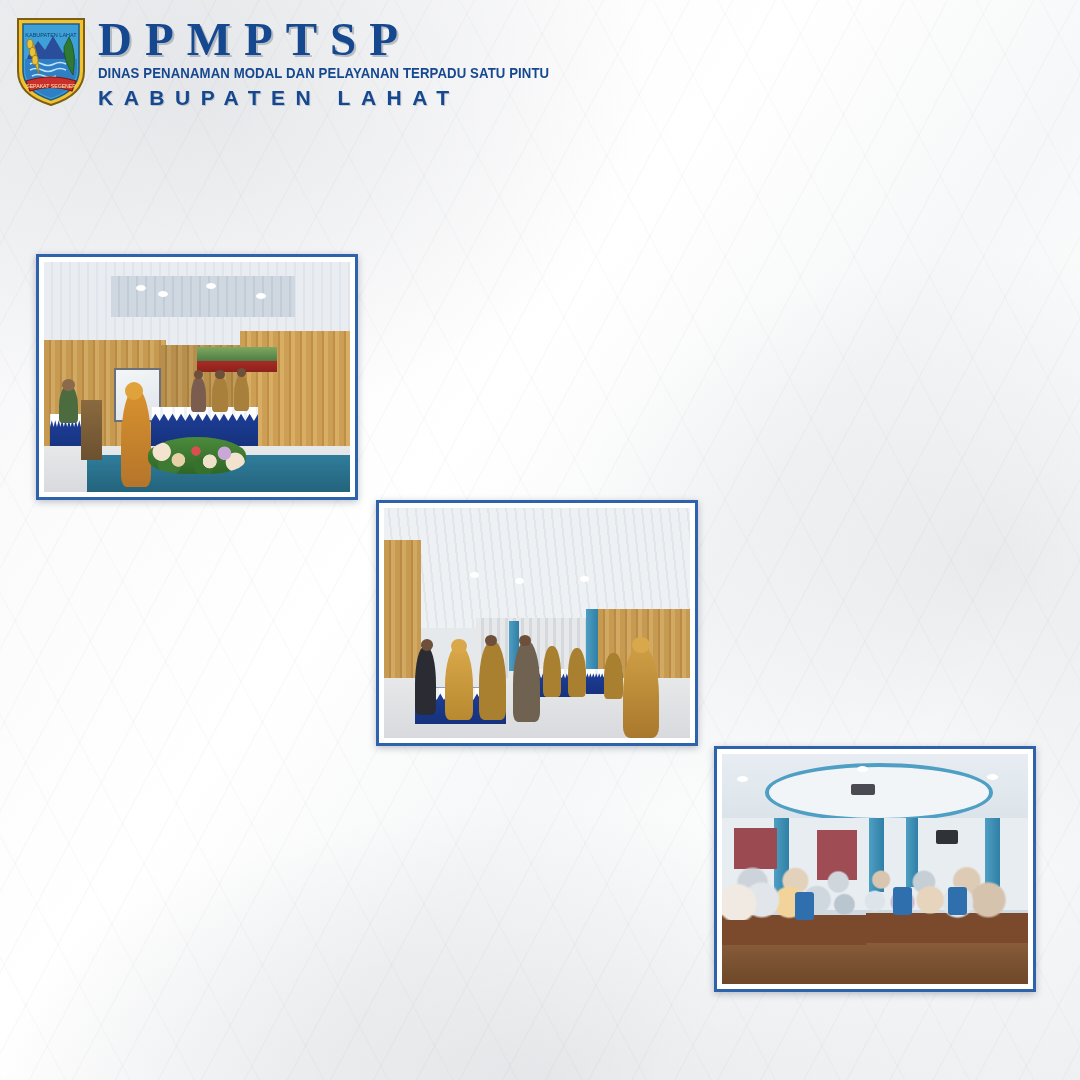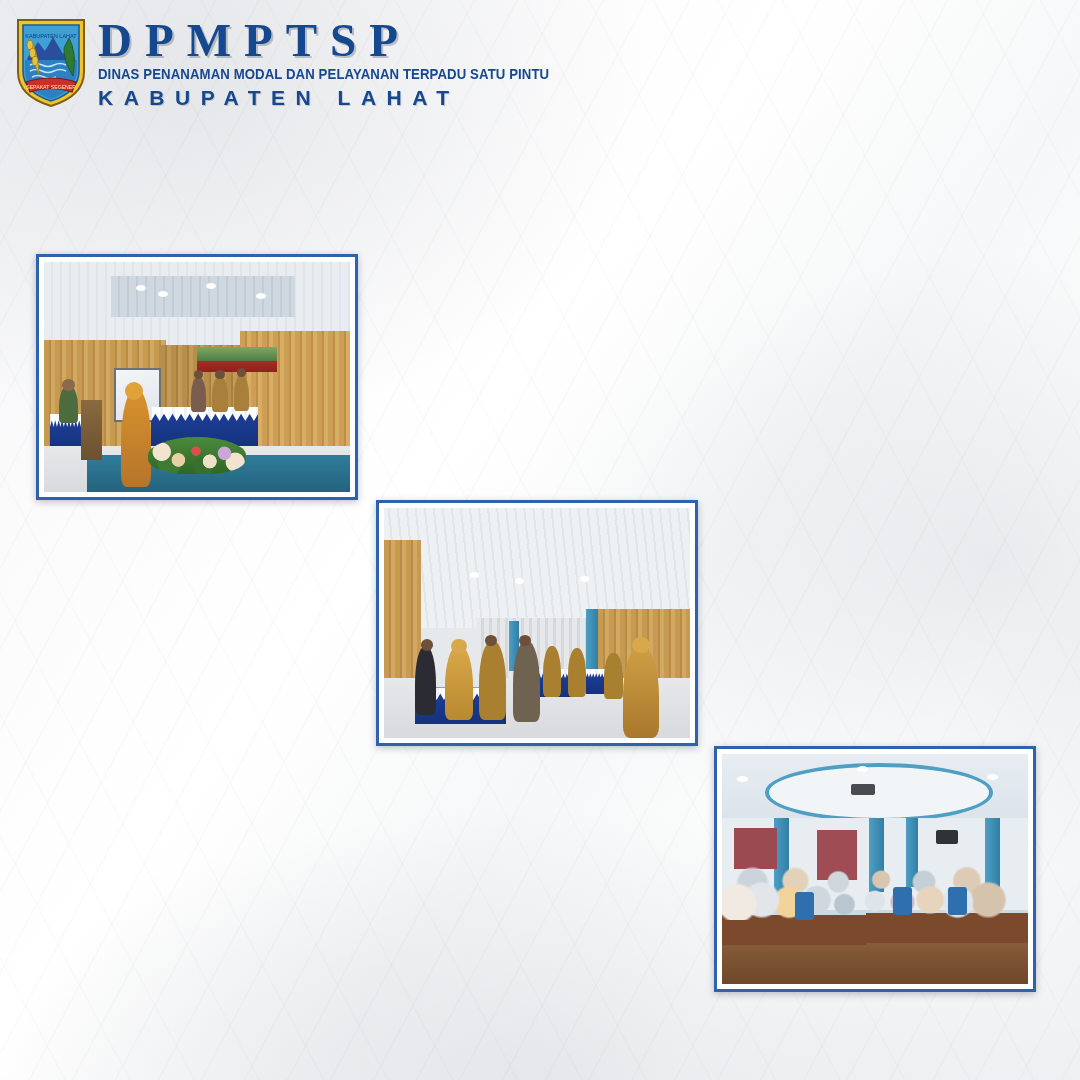--- a/index.html
+++ b/index.html
@@ -20,21 +20,21 @@
   #poster::before{
     content:"";position:absolute;inset:0;pointer-events:none;
     background:
       repeating-linear-gradient(118deg, rgba(0,0,0,0.020) 0px, rgba(0,0,0,0.020) 1px, rgba(0,0,0,0) 2px, rgba(0,0,0,0) 38px),
       repeating-linear-gradient(62deg, rgba(0,0,0,0.014) 0px, rgba(0,0,0,0.014) 1px, rgba(0,0,0,0) 2px, rgba(0,0,0,0) 57px);
     mix-blend-mode:multiply;
   }
   #poster>*{position:relative;}
 
   
-  .header{display:flex;align-items:flex-end;padding:14px 0 0 14px;height:108px;box-sizing:border-box;}
+  .header{display:flex;align-items:center;padding:14px 0 0 14px;height:108px;box-sizing:border-box;}
   .crest{width:74px;height:92px;flex:none;margin-right:10px;}
   .brandblock{display:flex;flex-direction:column;line-height:1;padding-top:2px;}
   .brand-main{
     font-family:"Liberation Serif", serif;
     font-weight:bold;font-size:47px;letter-spacing:13px;color:#16488f;
     text-shadow:2px 2px 0 rgba(120,130,145,.45);
     white-space:nowrap;
   }
   .brand-sub{
     font-weight:bold;font-size:14.2px;color:#16488f;white-space:nowrap;

